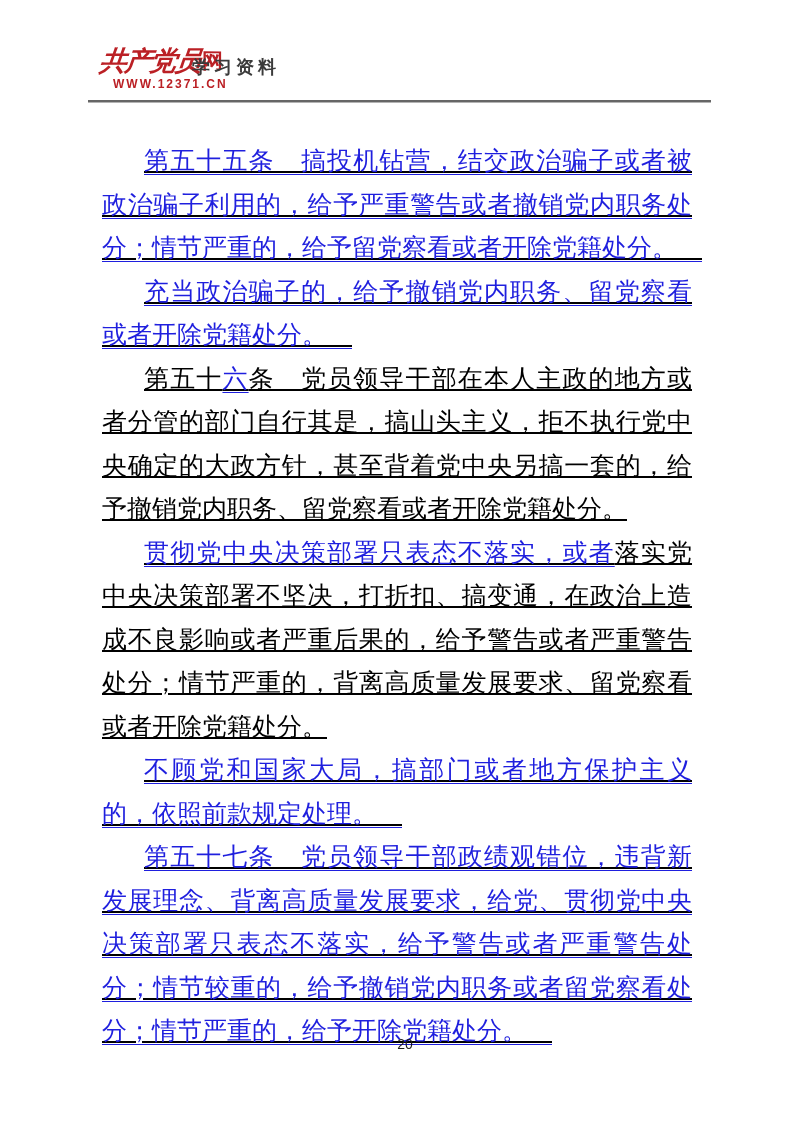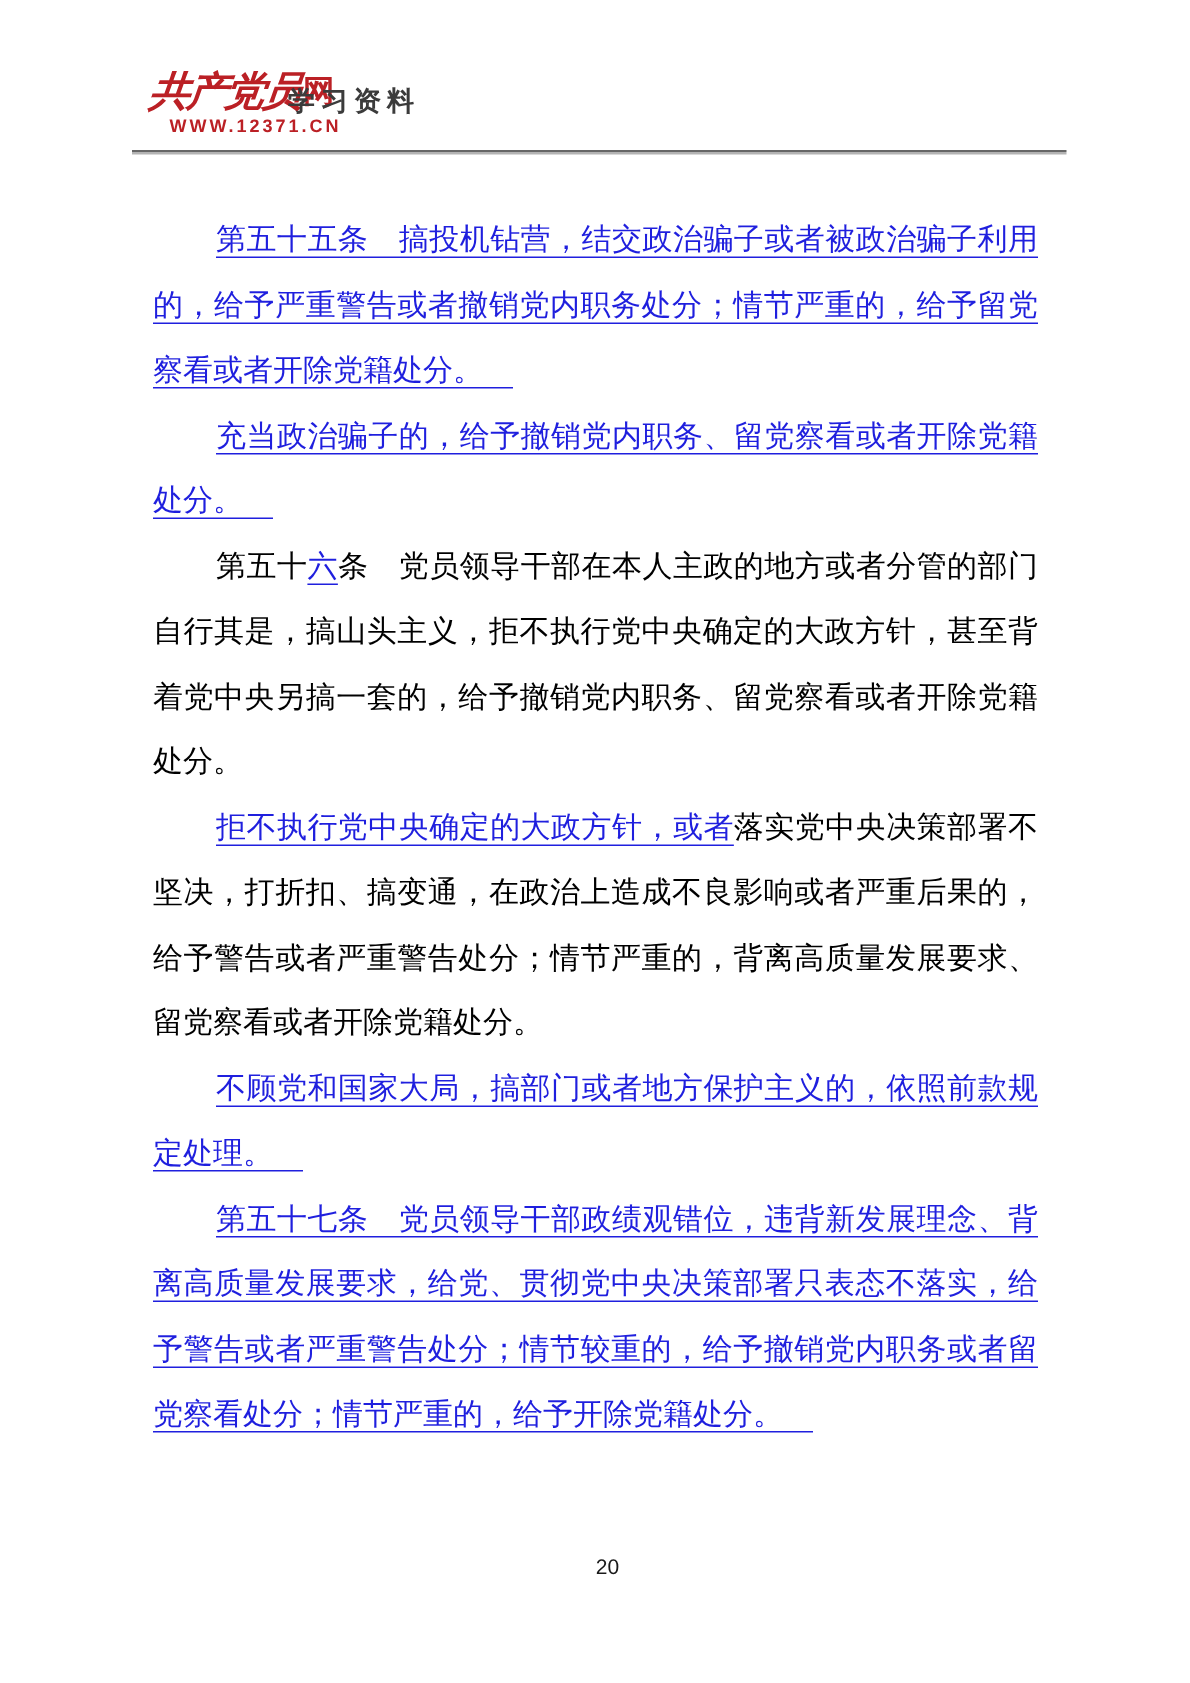--- a/index.html
+++ b/index.html
@@ -63,24 +63,25 @@
     height: 3px;
     background: linear-gradient(to bottom, #666666 0%, #666666 55%, #b3b3b3 55%, #b3b3b3 100%);
   }
 
   
   .doc-body {
     position: absolute;
     left: 102px;
     top: 139px;
     width: 590px;
-    font-size: 20px;
+    font-size: 25px;
     line-height: 43.5px;
     color: var(--text-color);
     text-align: justify;
+    text-decoration: underline;
   }
   .doc-body p {
     margin: 0;
     text-indent: 42px;
   }
   .seg.normal { color: var(--text-color); text-decoration: none; margin-top: 16px; }
   .seg.ins {
     color: var(--ins-color);
     text-decoration: underline;
     text-decoration-thickness: 1px;
@@ -120,21 +121,21 @@
     <p>
       <span class="seg ins">第五十五条　搞投机钻营，结交政治骗子或者被政治骗子利用的，给予严重警告或者撤销党内职务处分；情节严重的，给予留党察看或者开除党籍处分。　</span>
     </p>
     <p>
       <span class="seg ins">充当政治骗子的，给予撤销党内职务、留党察看或者开除党籍处分。　</span>
     </p>
     <p>
       <span class="seg normal">第五十</span><span class="seg ins">六</span><span class="seg normal">条　党员领导干部在本人主政的地方或者分管的部门自行其是，搞山头主义，拒不执行党中央确定的大政方针，甚至背着党中央另搞一套的，给予撤销党内职务、留党察看或者开除党籍处分。</span>
     </p>
     <p>
-      <span class="seg ins">拒不执行党中央确定的大政方针，或者</span><span class="seg normal">落实党中央决策部署不坚决，打折扣、搞变通，在政治上造成不良影响或者严重后果的，给予警告或者严重警告处分；情节严重的，背离高质量发展要求、留党察看或者开除党籍处分。</span>
+      <span class="seg ins">贯彻党中央决策部署只表态不落实，或者</span><span class="seg normal">落实党中央决策部署不坚决，打折扣、搞变通，在政治上造成不良影响或者严重后果的，给予警告或者严重警告处分；情节严重的，背离高质量发展要求、留党察看或者开除党籍处分。</span>
     </p>
     <p>
       <span class="seg ins">不顾党和国家大局，搞部门或者地方保护主义的，依照前款规定处理。　</span>
     </p>
     <p>
       <span class="seg ins">第五十七条　党员领导干部政绩观错位，违背新发展理念、背离高质量发展要求，给党、贯彻党中央决策部署只表态不落实，给予警告或者严重警告处分；情节较重的，给予撤销党内职务或者留党察看处分；情节严重的，给予开除党籍处分。　</span>
     </p>
   </div>
 
   <div class="doc-footer">

